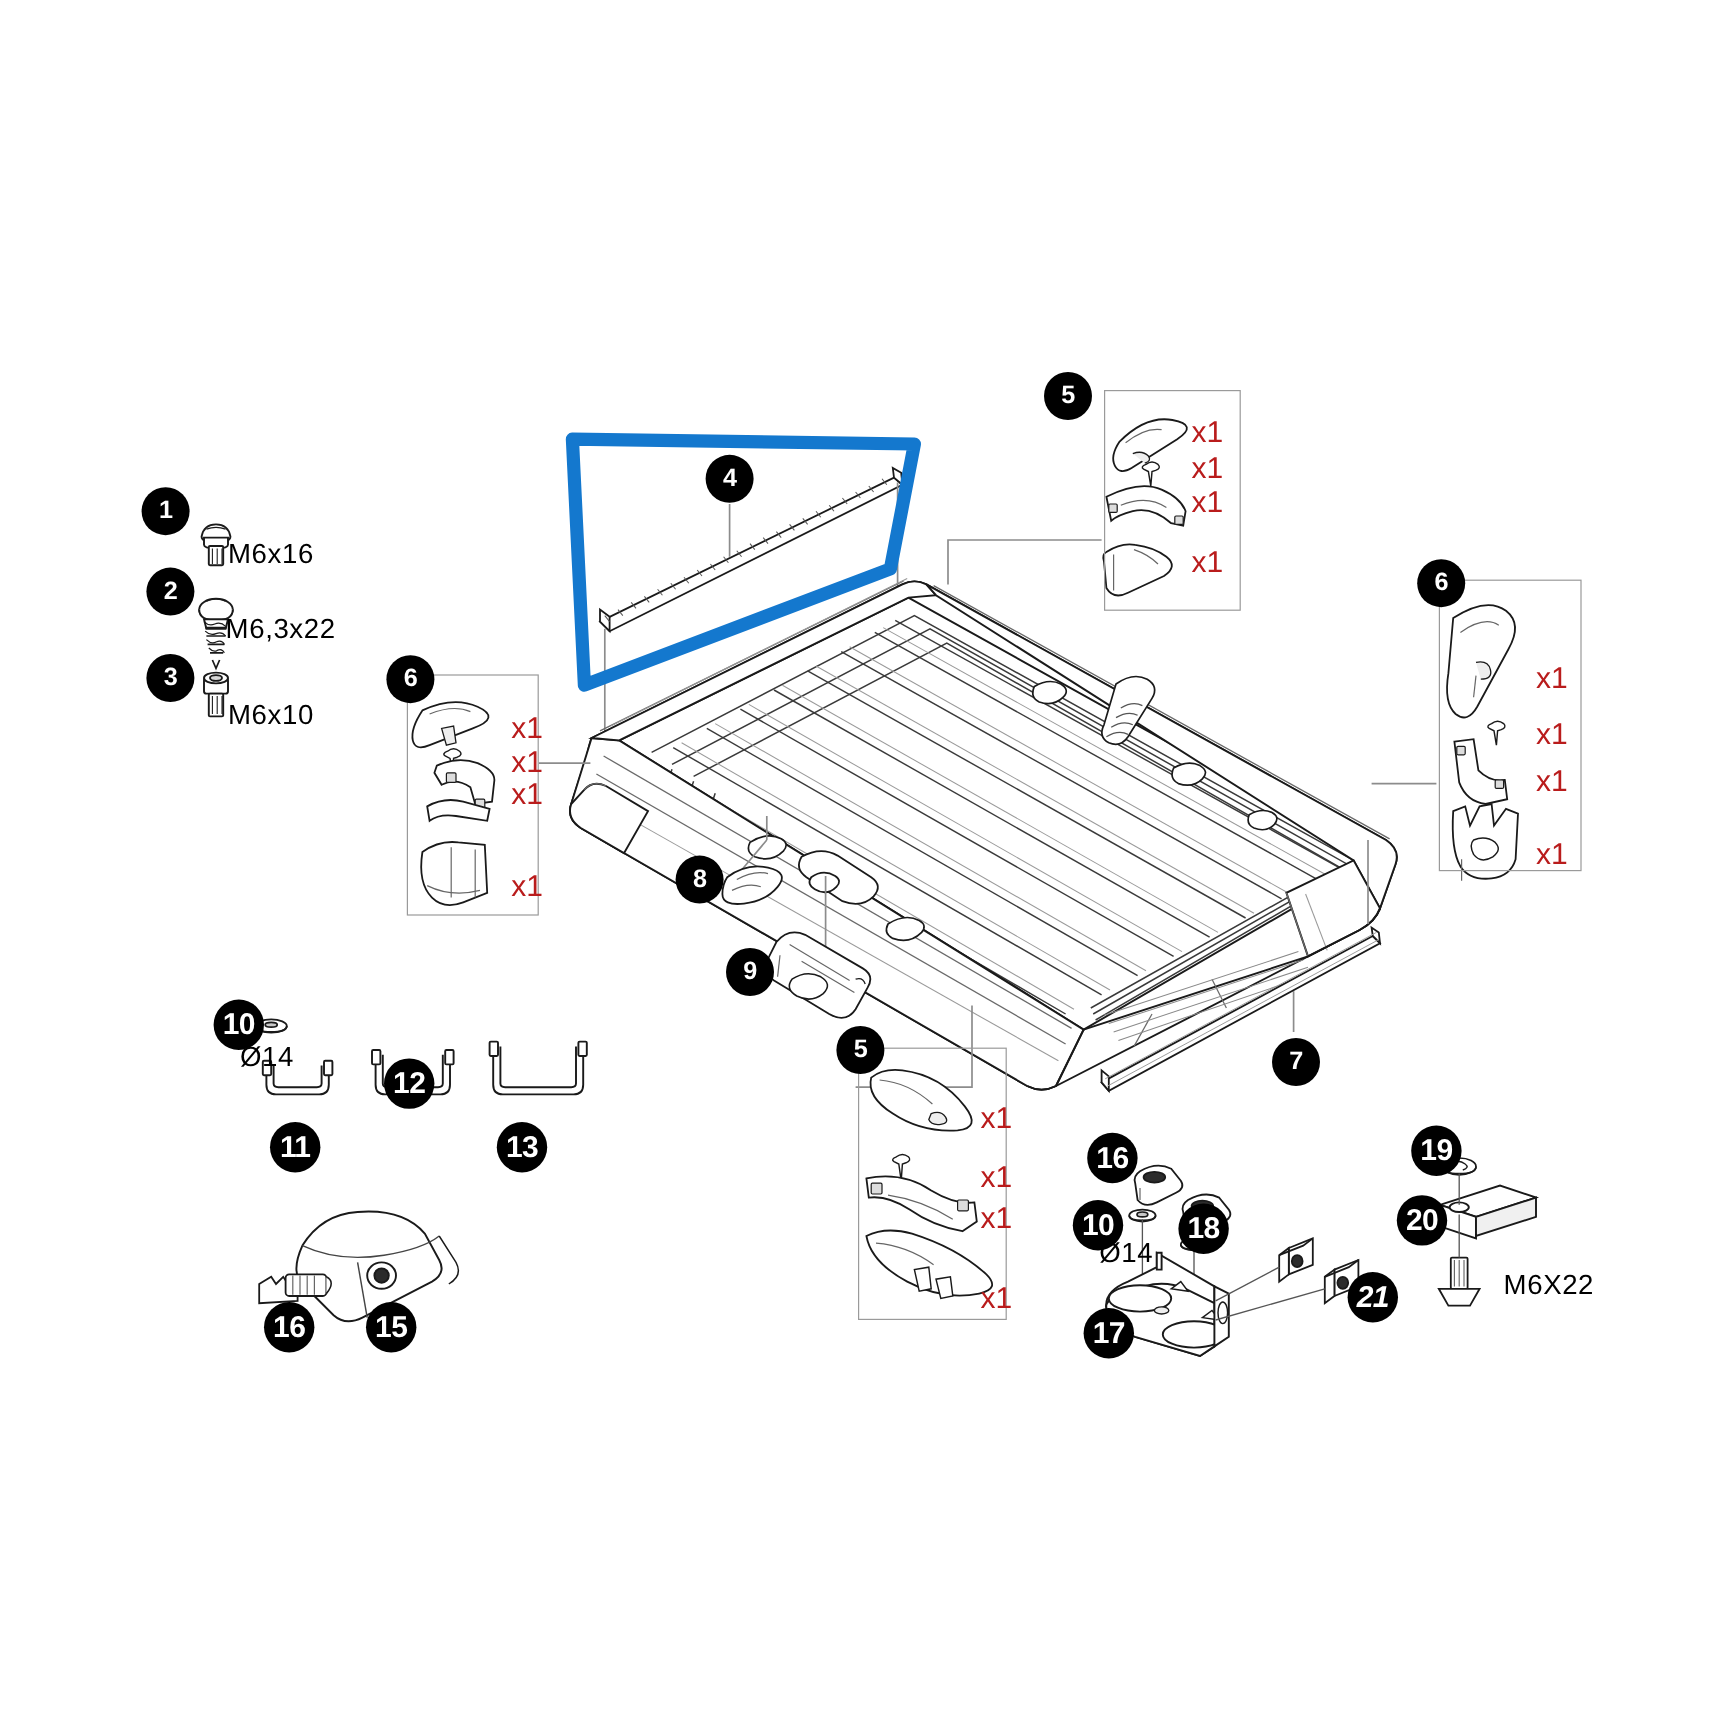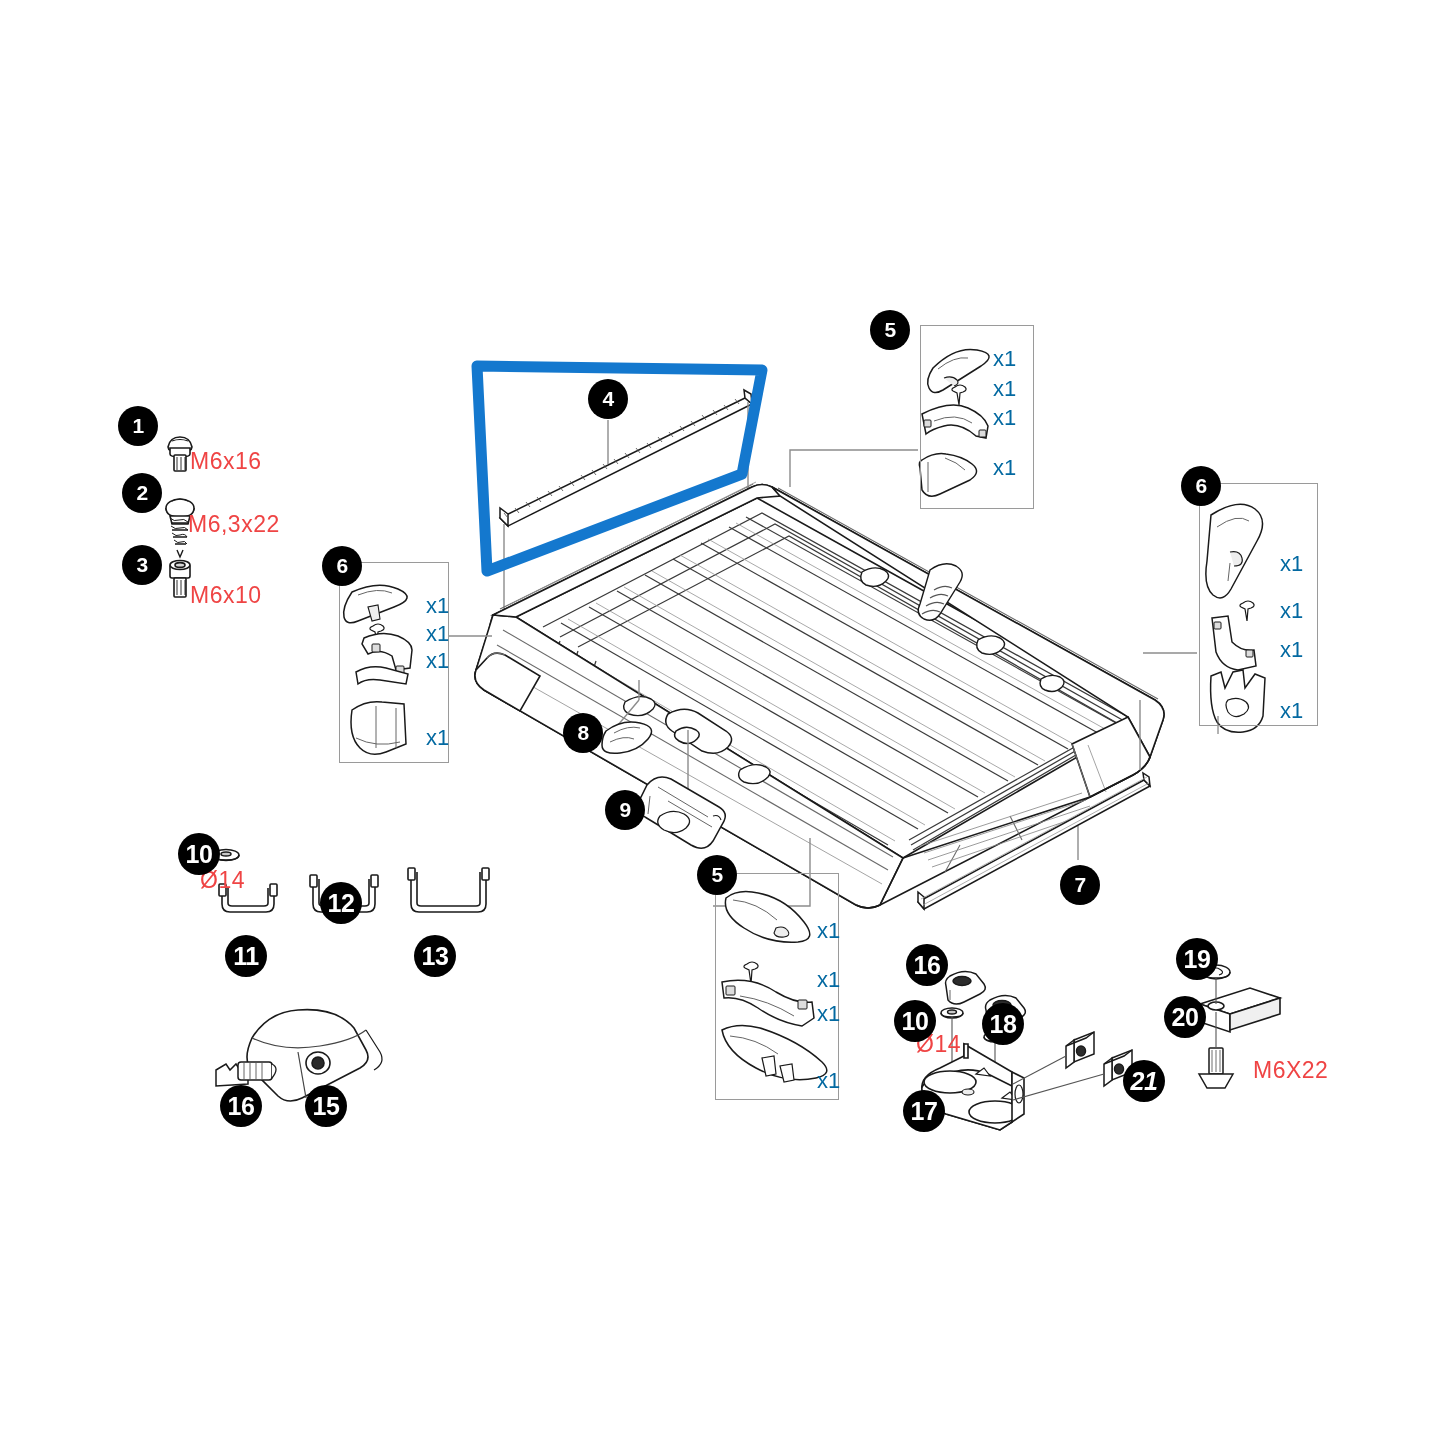--- a/index.html
+++ b/index.html
@@ -22,30 +22,30 @@
     font-family:"Liberation Sans","DejaVu Sans",sans-serif;
     letter-spacing:-0.5px;
     z-index:30;
     user-select:none;
   }
   .badge.wide{width:42px;height:42px;font-size:25px;}
 
   
   .spec{
     position:absolute;
-    font-size:23px;color:#ef4444;
+    font-size:23px;color:#000000;
     font-family:"Liberation Sans","DejaVu Sans",sans-serif;
     white-space:nowrap;
     z-index:25;
     letter-spacing:0.5px;
     text-align:right;
   }
   .qty{
     position:absolute;
-    font-size:22px;color:#0369a1;
+    font-size:25px;color:#b91c1c;
     font-family:"Liberation Sans","DejaVu Sans",sans-serif;
     white-space:nowrap;z-index:25;
   }
   
   .kitbox{
     position:absolute;
     border:1.5px solid #9a9a9a;
     background:transparent;
     z-index:5;
   }

